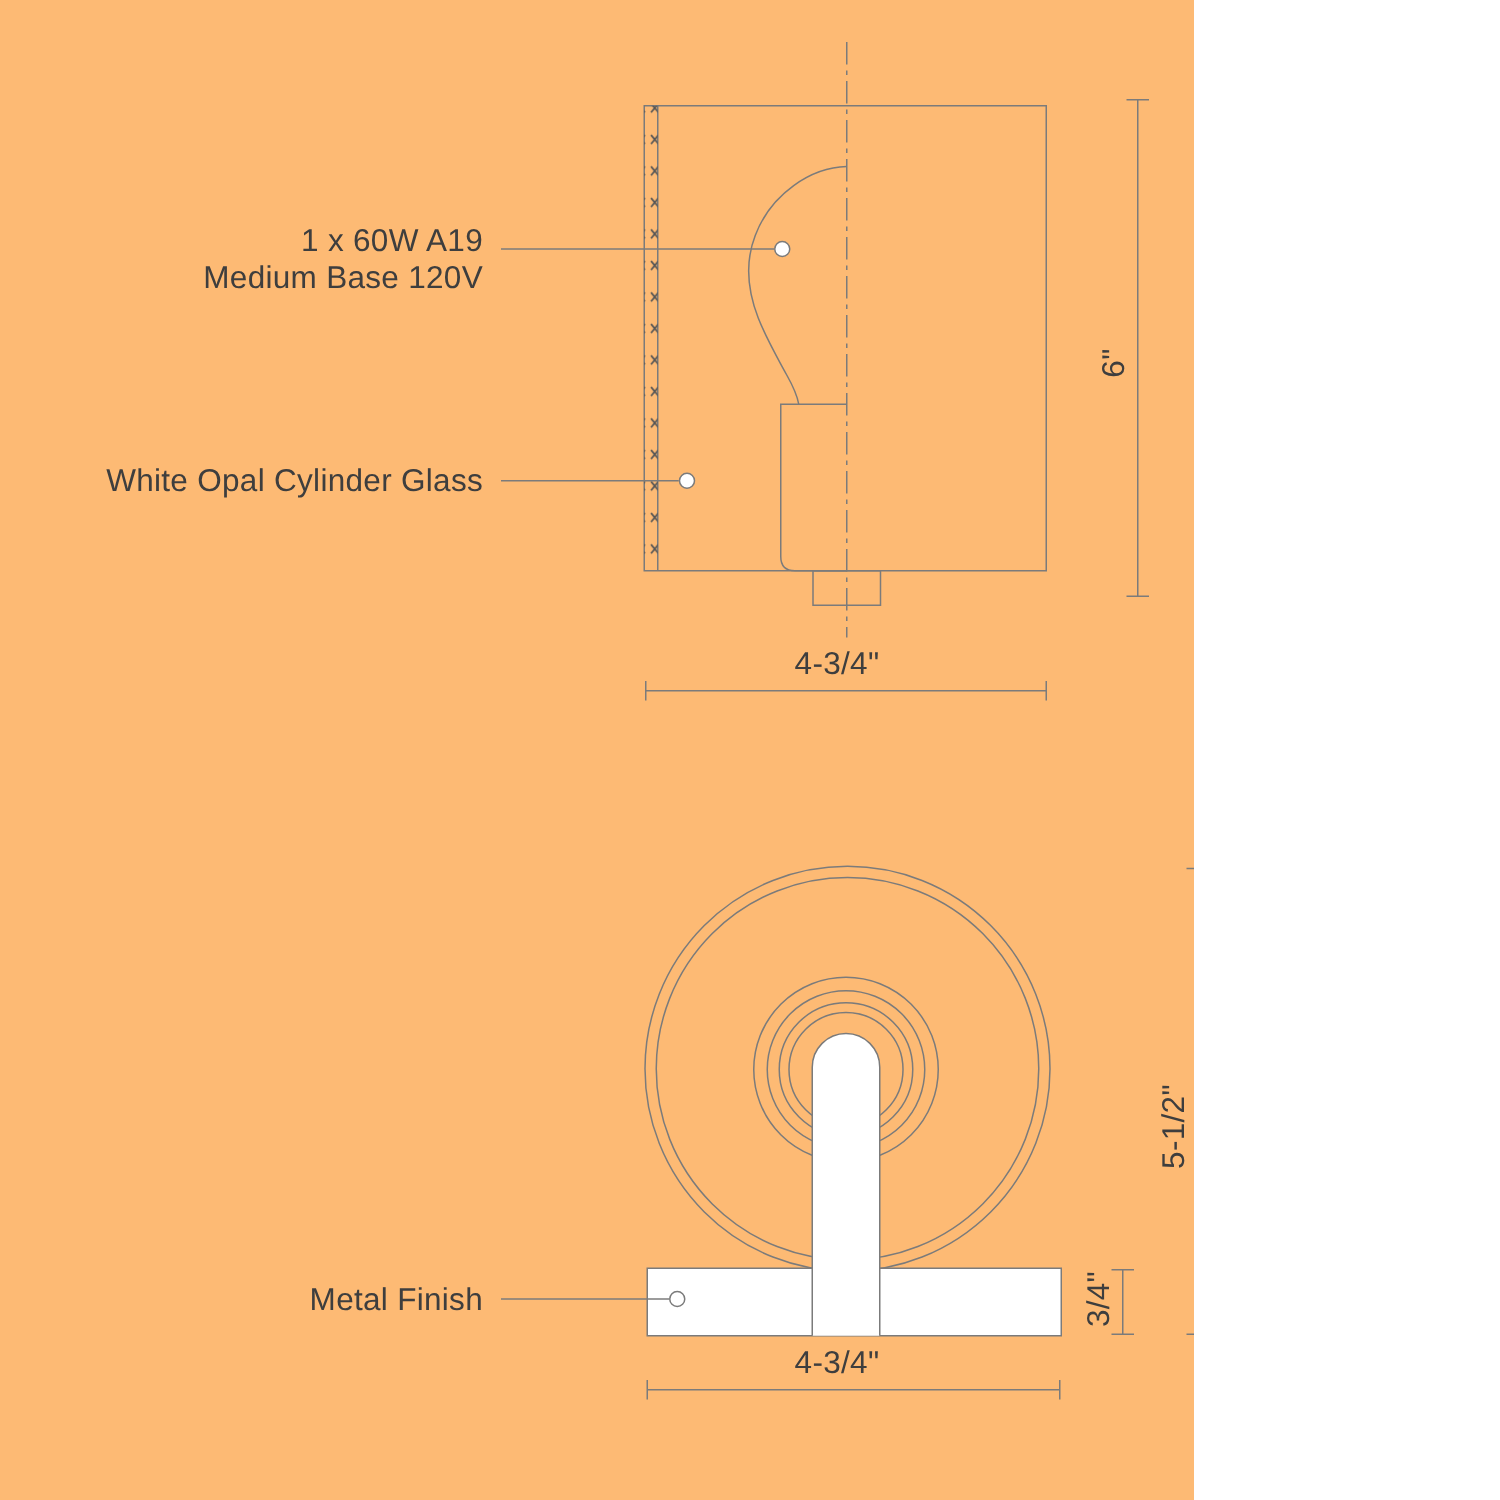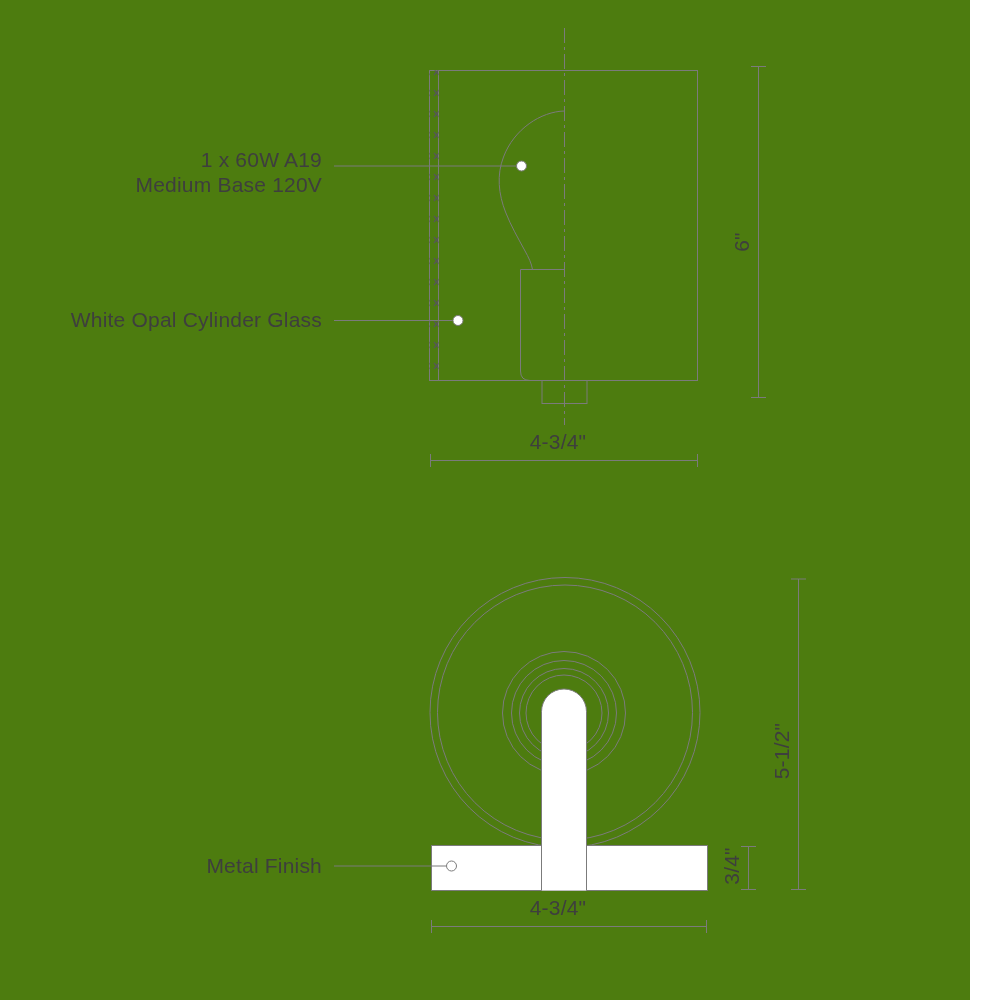--- a/index.html
+++ b/index.html
@@ -1,20 +1,20 @@
 <!DOCTYPE html>
 <html><head>
 <meta charset="utf-8">
 <style>
   html, body { margin: 0; padding: 0; background: #ffffff; }
   .canvas {
     position: relative;
-    width: 970px;
+    width: 796px;
     height: 1000px;
-    background: #4d7c0f;
+    background: #fdba74;
     overflow: hidden;
   }
   svg { display: block; }
   svg text {
     font-family: "Liberation Sans", "DejaVu Sans", sans-serif;
     font-size: 21px;
     letter-spacing: 0.2px;
   }
 </style>
 </head>

